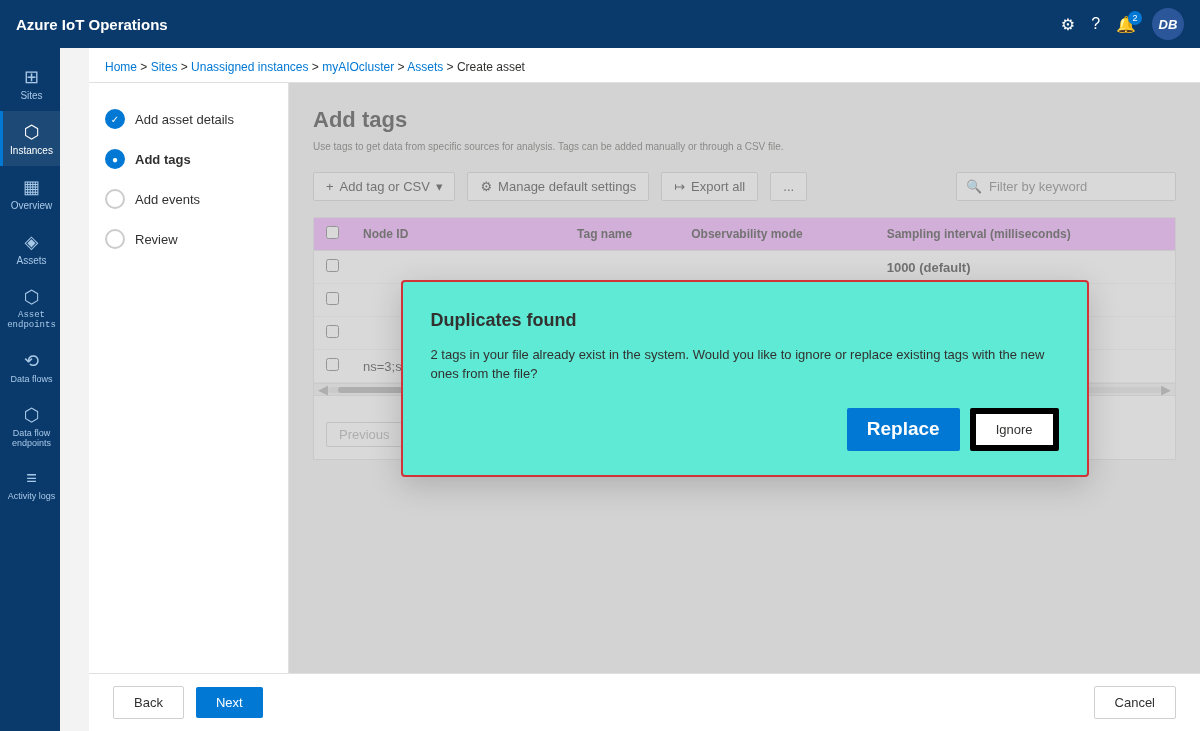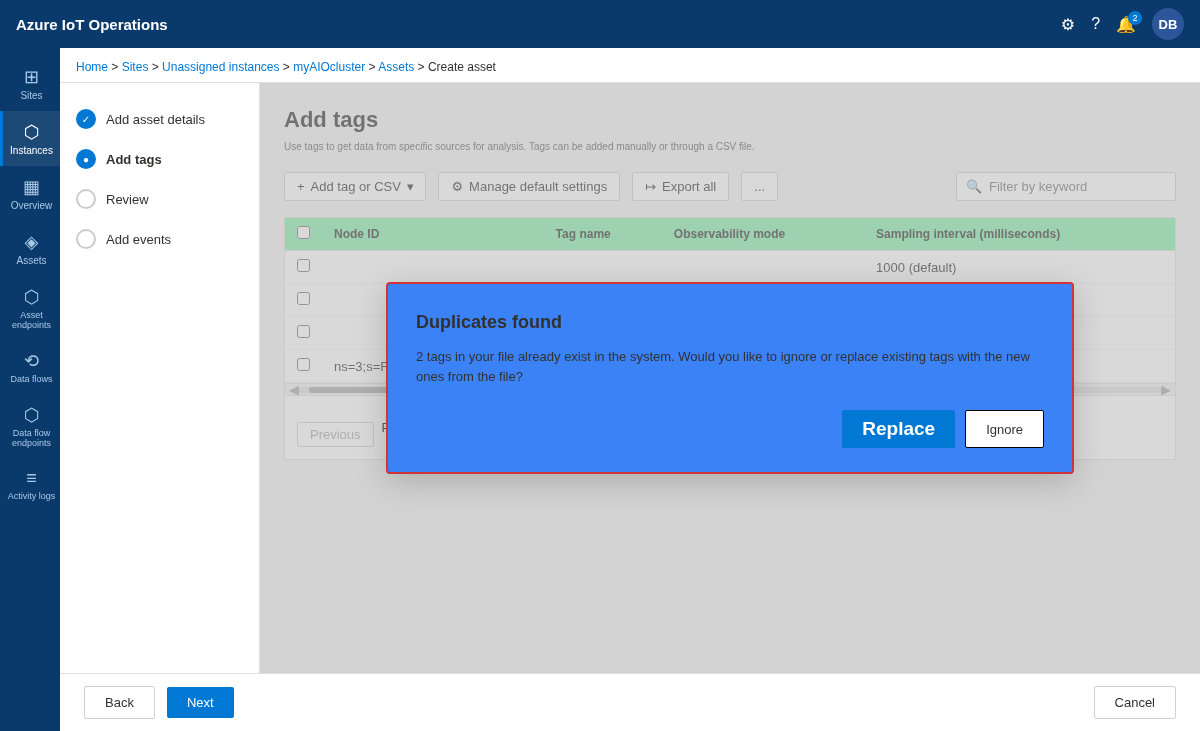--- a/index.html
+++ b/index.html
@@ -21,21 +21,21 @@
     .topbar-icon { color: white; font-size: 16px; cursor: pointer; position: relative; }
     .notif-badge {
       position: absolute; top: -4px; right: -6px;
       background: #0078d4; color: white; font-size: 9px;
       border-radius: 50%; width: 14px; height: 14px;
       display: flex; align-items: center; justify-content: center;
     }
     .avatar {
       background: #2b579a; color: white; border-radius: 50%;
       width: 32px; height: 32px; display: flex; align-items: center; justify-content: center;
-      font-weight: 600; font-size: 13px;
+      font-weight: 600; font-size: 13px; font-style: italic;
     }
 
     
     .main-layout { display: flex; flex: 1; overflow: hidden; }
 
     
     .sidebar {
       width: 60px;
       background: #0a3a6b;
       display: flex;
@@ -47,21 +47,21 @@
     .sidebar-item {
       display: flex; flex-direction: column; align-items: center;
       color: #a8c8e8; padding: 10px 4px; cursor: pointer; width: 100%;
       border-left: 3px solid transparent;
     }
     .sidebar-item.active { color: white; border-left: 3px solid #0078d4; background: rgba(255,255,255,0.08); }
     .sidebar-item-icon { font-size: 18px; margin-bottom: 2px; }
     .sidebar-item-label { font-size: 10px; text-align: center; }
 
     
-    .content { flex: 1; display: flex; flex-direction: column; overflow: hidden; background: #f3f3f3; }
+    .content { flex: 1; display: flex; flex-direction: column; overflow: hidden; background: #f3f3f3; padding-left: 29px; }
 
     
     .breadcrumb {
       padding: 12px 16px 8px;
       font-size: 12px;
       color: #0078d4;
       background: white;
       border-bottom: 1px solid #e0e0e0;
     }
     .breadcrumb span { color: #323130; }
@@ -109,30 +109,30 @@
       margin-left: auto; display: flex; align-items: center;
       border: 1px solid #d0d0d0; background: white; padding: 6px 10px;
       border-radius: 2px; gap: 6px; min-width: 180px;
     }
     .search-box input { border: none; outline: none; font-size: 13px; color: #605e5c; width: 100%; background: transparent; }
 
     
     .table-area { background: white; border: 1px solid #e0e0e0; position: relative; }
     .table { width: 100%; border-collapse: collapse; }
     .table th {
-      background: #86efac; padding: 8px 12px; text-align: left;
+      background: #f0abfc; padding: 8px 12px; text-align: left;
       font-weight: 600; font-size: 12px; color: #323130;
       border-bottom: 1px solid #e0e0e0;
     }
     .table td {
       padding: 8px 12px; border-bottom: 1px solid #f0f0f0;
       font-size: 13px; color: #323130;
     }
     .link-text { color: #0078d4; cursor: pointer; }
-    .default-text { color: #0078d4; }
+    .default-text { color: #0078d4; font-weight: bold; }
 
     
     .pagination {
       display: flex; align-items: center; gap: 8px;
       padding: 12px; background: white; border-top: 1px solid #e0e0e0;
     }
     .page-btn {
       padding: 4px 12px; border: 1px solid #d0d0d0; background: white;
       cursor: pointer; border-radius: 2px; font-size: 13px; color: #323130;
     }
@@ -160,34 +160,34 @@
 
     
     .overlay {
       position: absolute; top: 0; left: 0; right: 0; bottom: 0;
       background: rgba(180,180,180,0.5); display: flex;
       align-items: center; justify-content: center; z-index: 100;
     }
 
     
     .dialog {
-      background: #3b82f6; border-radius: 4px; padding: 28px 28px 24px;
+      background: #5eead4; border-radius: 4px; padding: 28px 28px 24px;
       width: 688px; box-shadow: 0 8px 32px rgba(0,0,0,0.18);
       border: 2px solid #d13438;
     }
     .dialog-title { font-size: 18px; font-weight: 600; margin-bottom: 14px; color: #323130; }
     .dialog-body { font-size: 13px; color: #323130; margin-bottom: 24px; line-height: 1.5; }
     .dialog-actions { display: flex; justify-content: flex-end; gap: 10px; }
     .dialog-btn-primary {
       padding: 8px 20px; background: #0078d4; color: white;
       border: none; cursor: pointer; border-radius: 2px; font-size: 19px; font-weight: 600;
     }
     .dialog-btn-secondary {
       padding: 8px 20px; background: white; color: #323130;
-      border: 1px solid #000000; cursor: pointer; border-radius: 2px; font-size: 13px;
+      border: 6px solid #000000; cursor: pointer; border-radius: 2px; font-size: 13px;
     }
 
     .scrollbar-row {
       height: 12px; background: #f0f0f0; border-top: 1px solid #e0e0e0;
       display: flex; align-items: center; padding: 0 4px;
     }
     .scrollbar-track {
       flex: 1; height: 6px; background: #e0e0e0; border-radius: 3px; position: relative;
     }
     .scrollbar-thumb {
@@ -225,21 +225,21 @@
     <div class="sidebar-item">
       <span class="sidebar-item-icon">▦</span>
       <span class="sidebar-item-label">Overview</span>
     </div>
     <div class="sidebar-item">
       <span class="sidebar-item-icon">◈</span>
       <span class="sidebar-item-label">Assets</span>
     </div>
     <div class="sidebar-item">
       <span class="sidebar-item-icon">⬡</span>
-      <span class="sidebar-item-label" style="font-size:9px;">Asset endpoints</span>
+      <span class="sidebar-item-label" style="font-size:9px;font-family:Liberation Mono, monospace;">Asset endpoints</span>
     </div>
     <div class="sidebar-item">
       <span class="sidebar-item-icon">⟲</span>
       <span class="sidebar-item-label" style="font-size:9px;">Data flows</span>
     </div>
     <div class="sidebar-item">
       <span class="sidebar-item-icon">⬡</span>
       <span class="sidebar-item-label" style="font-size:9px;">Data flow endpoints</span>
     </div>
     <div class="sidebar-item">
@@ -270,25 +270,25 @@
         <div class="nav-item">
           <div class="nav-circle completed">✓</div>
           <span>Add asset details</span>
         </div>
         <div class="nav-item active">
           <div class="nav-circle current">●</div>
           <span>Add tags</span>
         </div>
         <div class="nav-item">
           <div class="nav-circle"></div>
-          <span>Review</span>
+          <span>Add events</span>
         </div>
         <div class="nav-item">
           <div class="nav-circle"></div>
-          <span>Add events</span>
+          <span>Review</span>
         </div>
       </div>
 
       <div class="page-content">
         <h1 class="page-title">Add tags</h1>
         <p class="page-desc">Use tags to get data from specific sources for analysis. Tags can be added manually or through a CSV file.</p>
 
         <div class="toolbar">
           <button class="toolbar-btn">
             <span>+</span>

